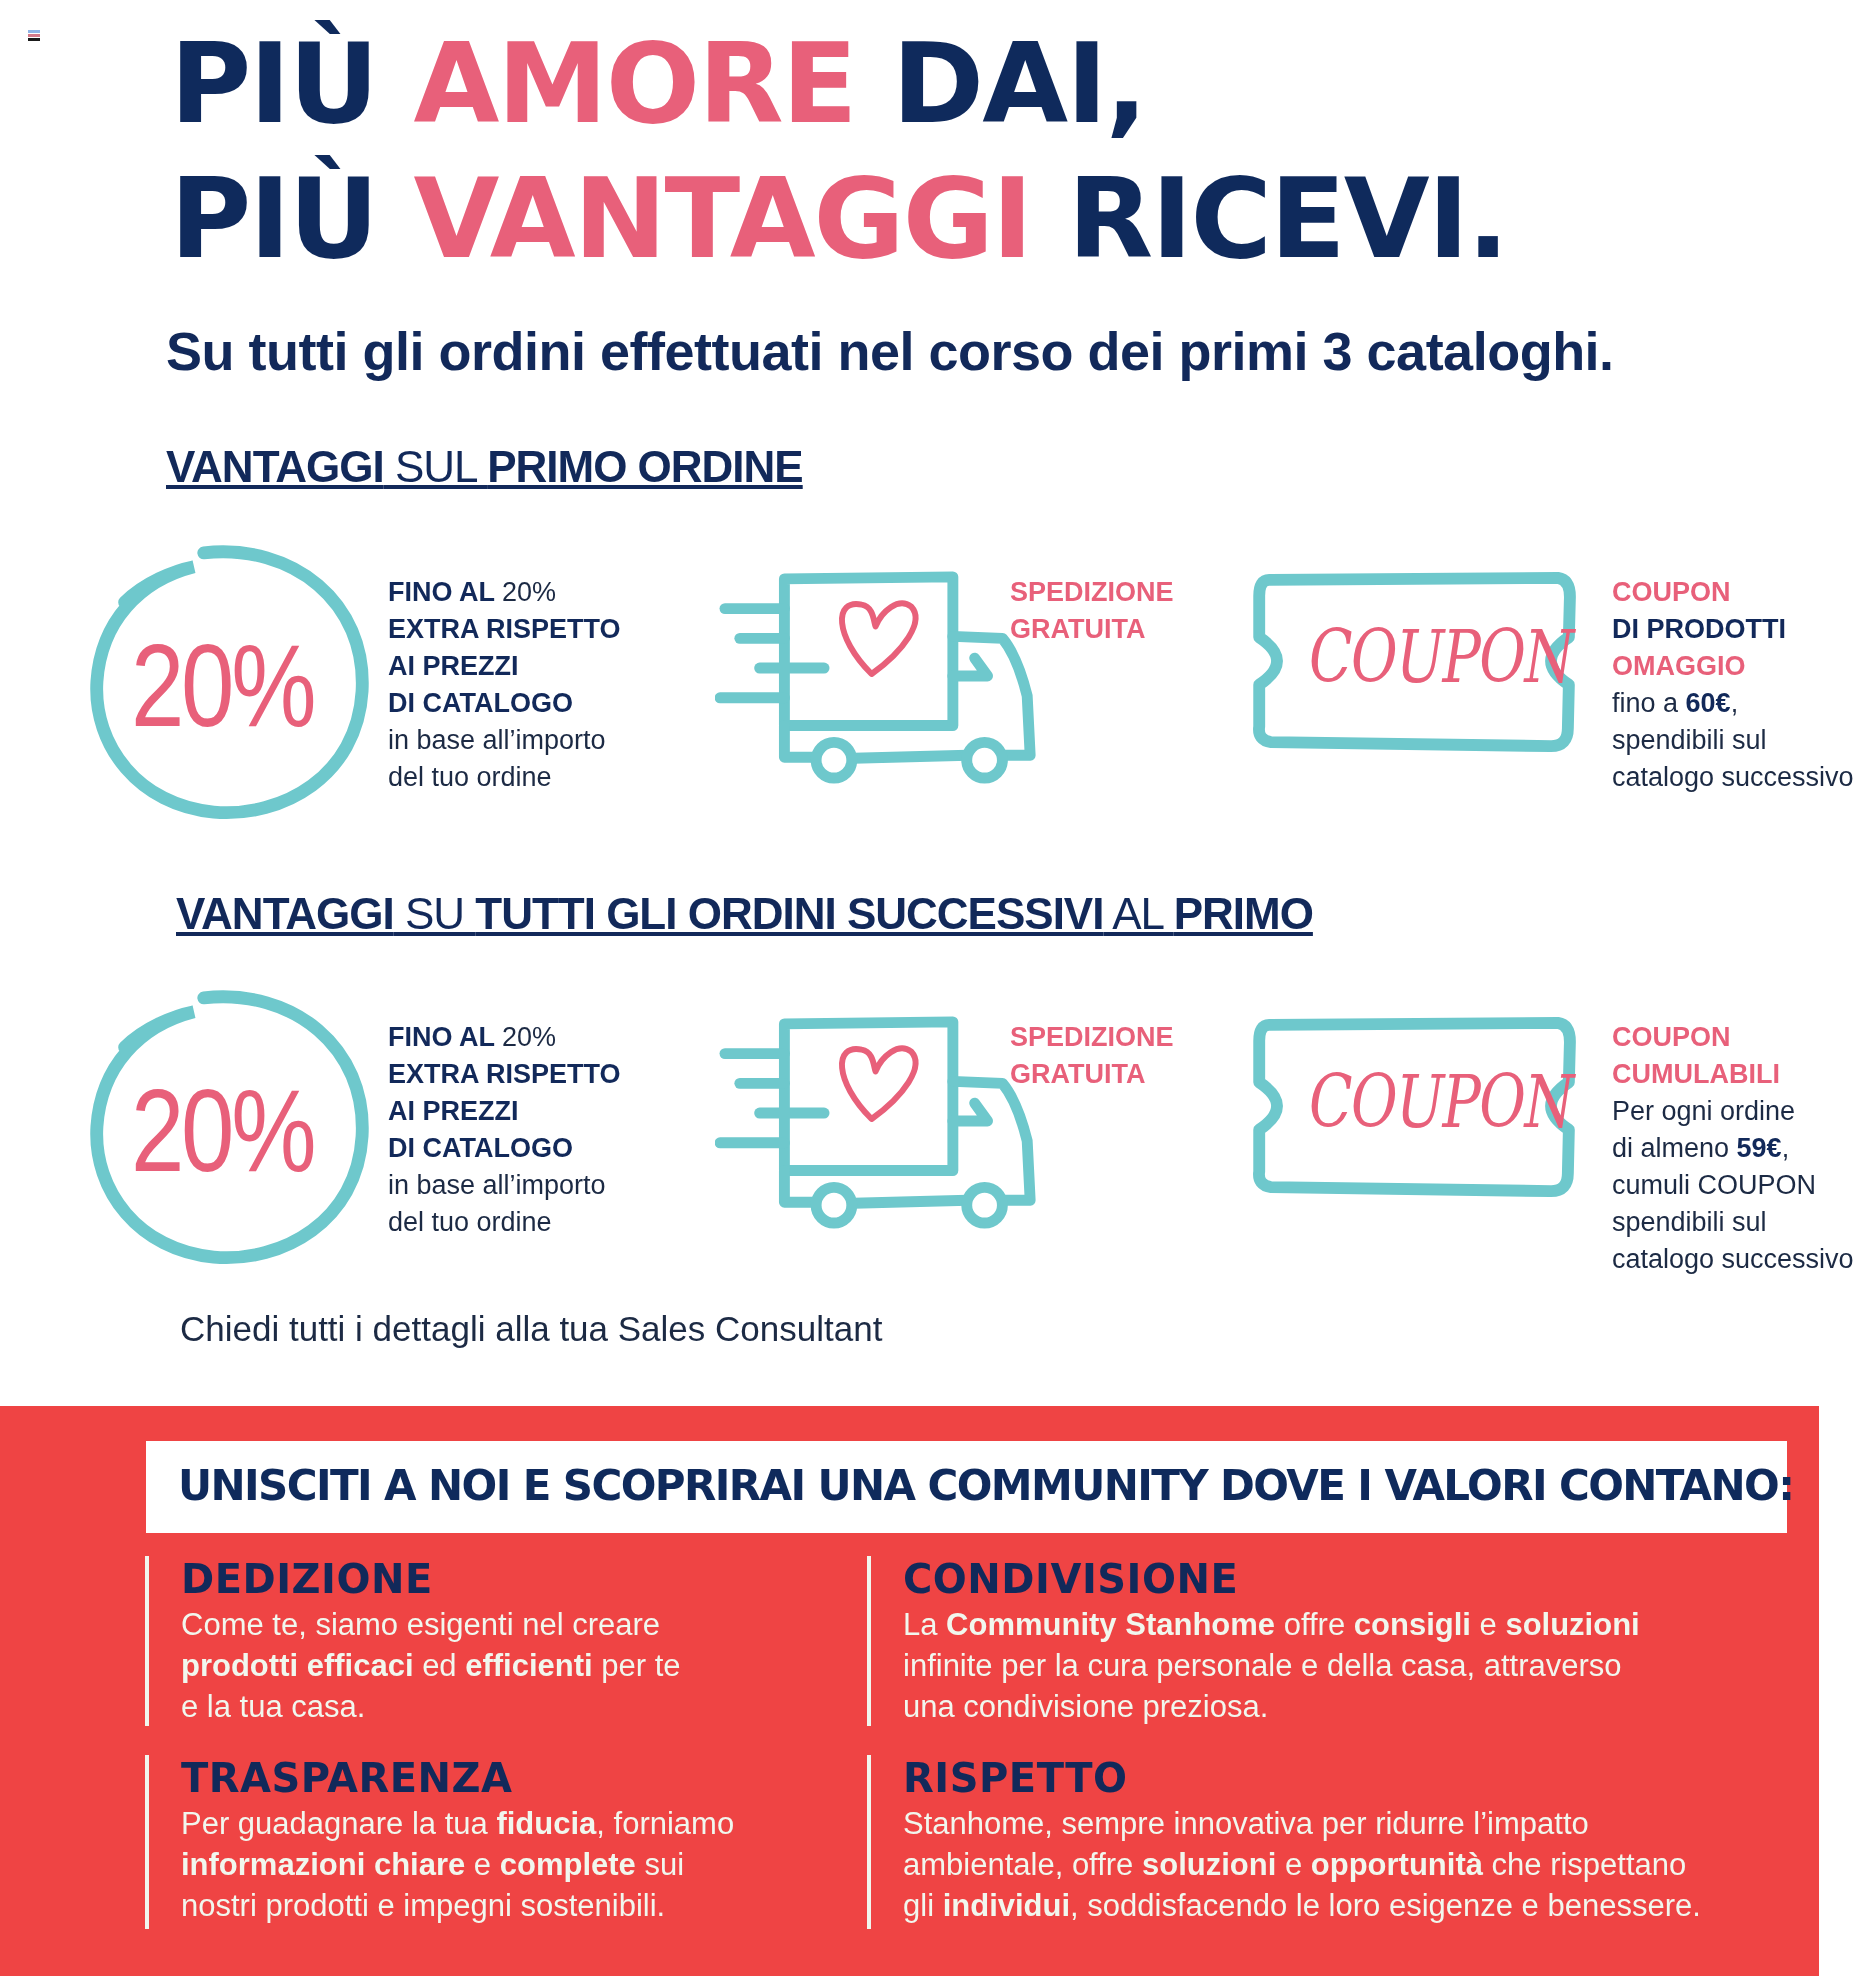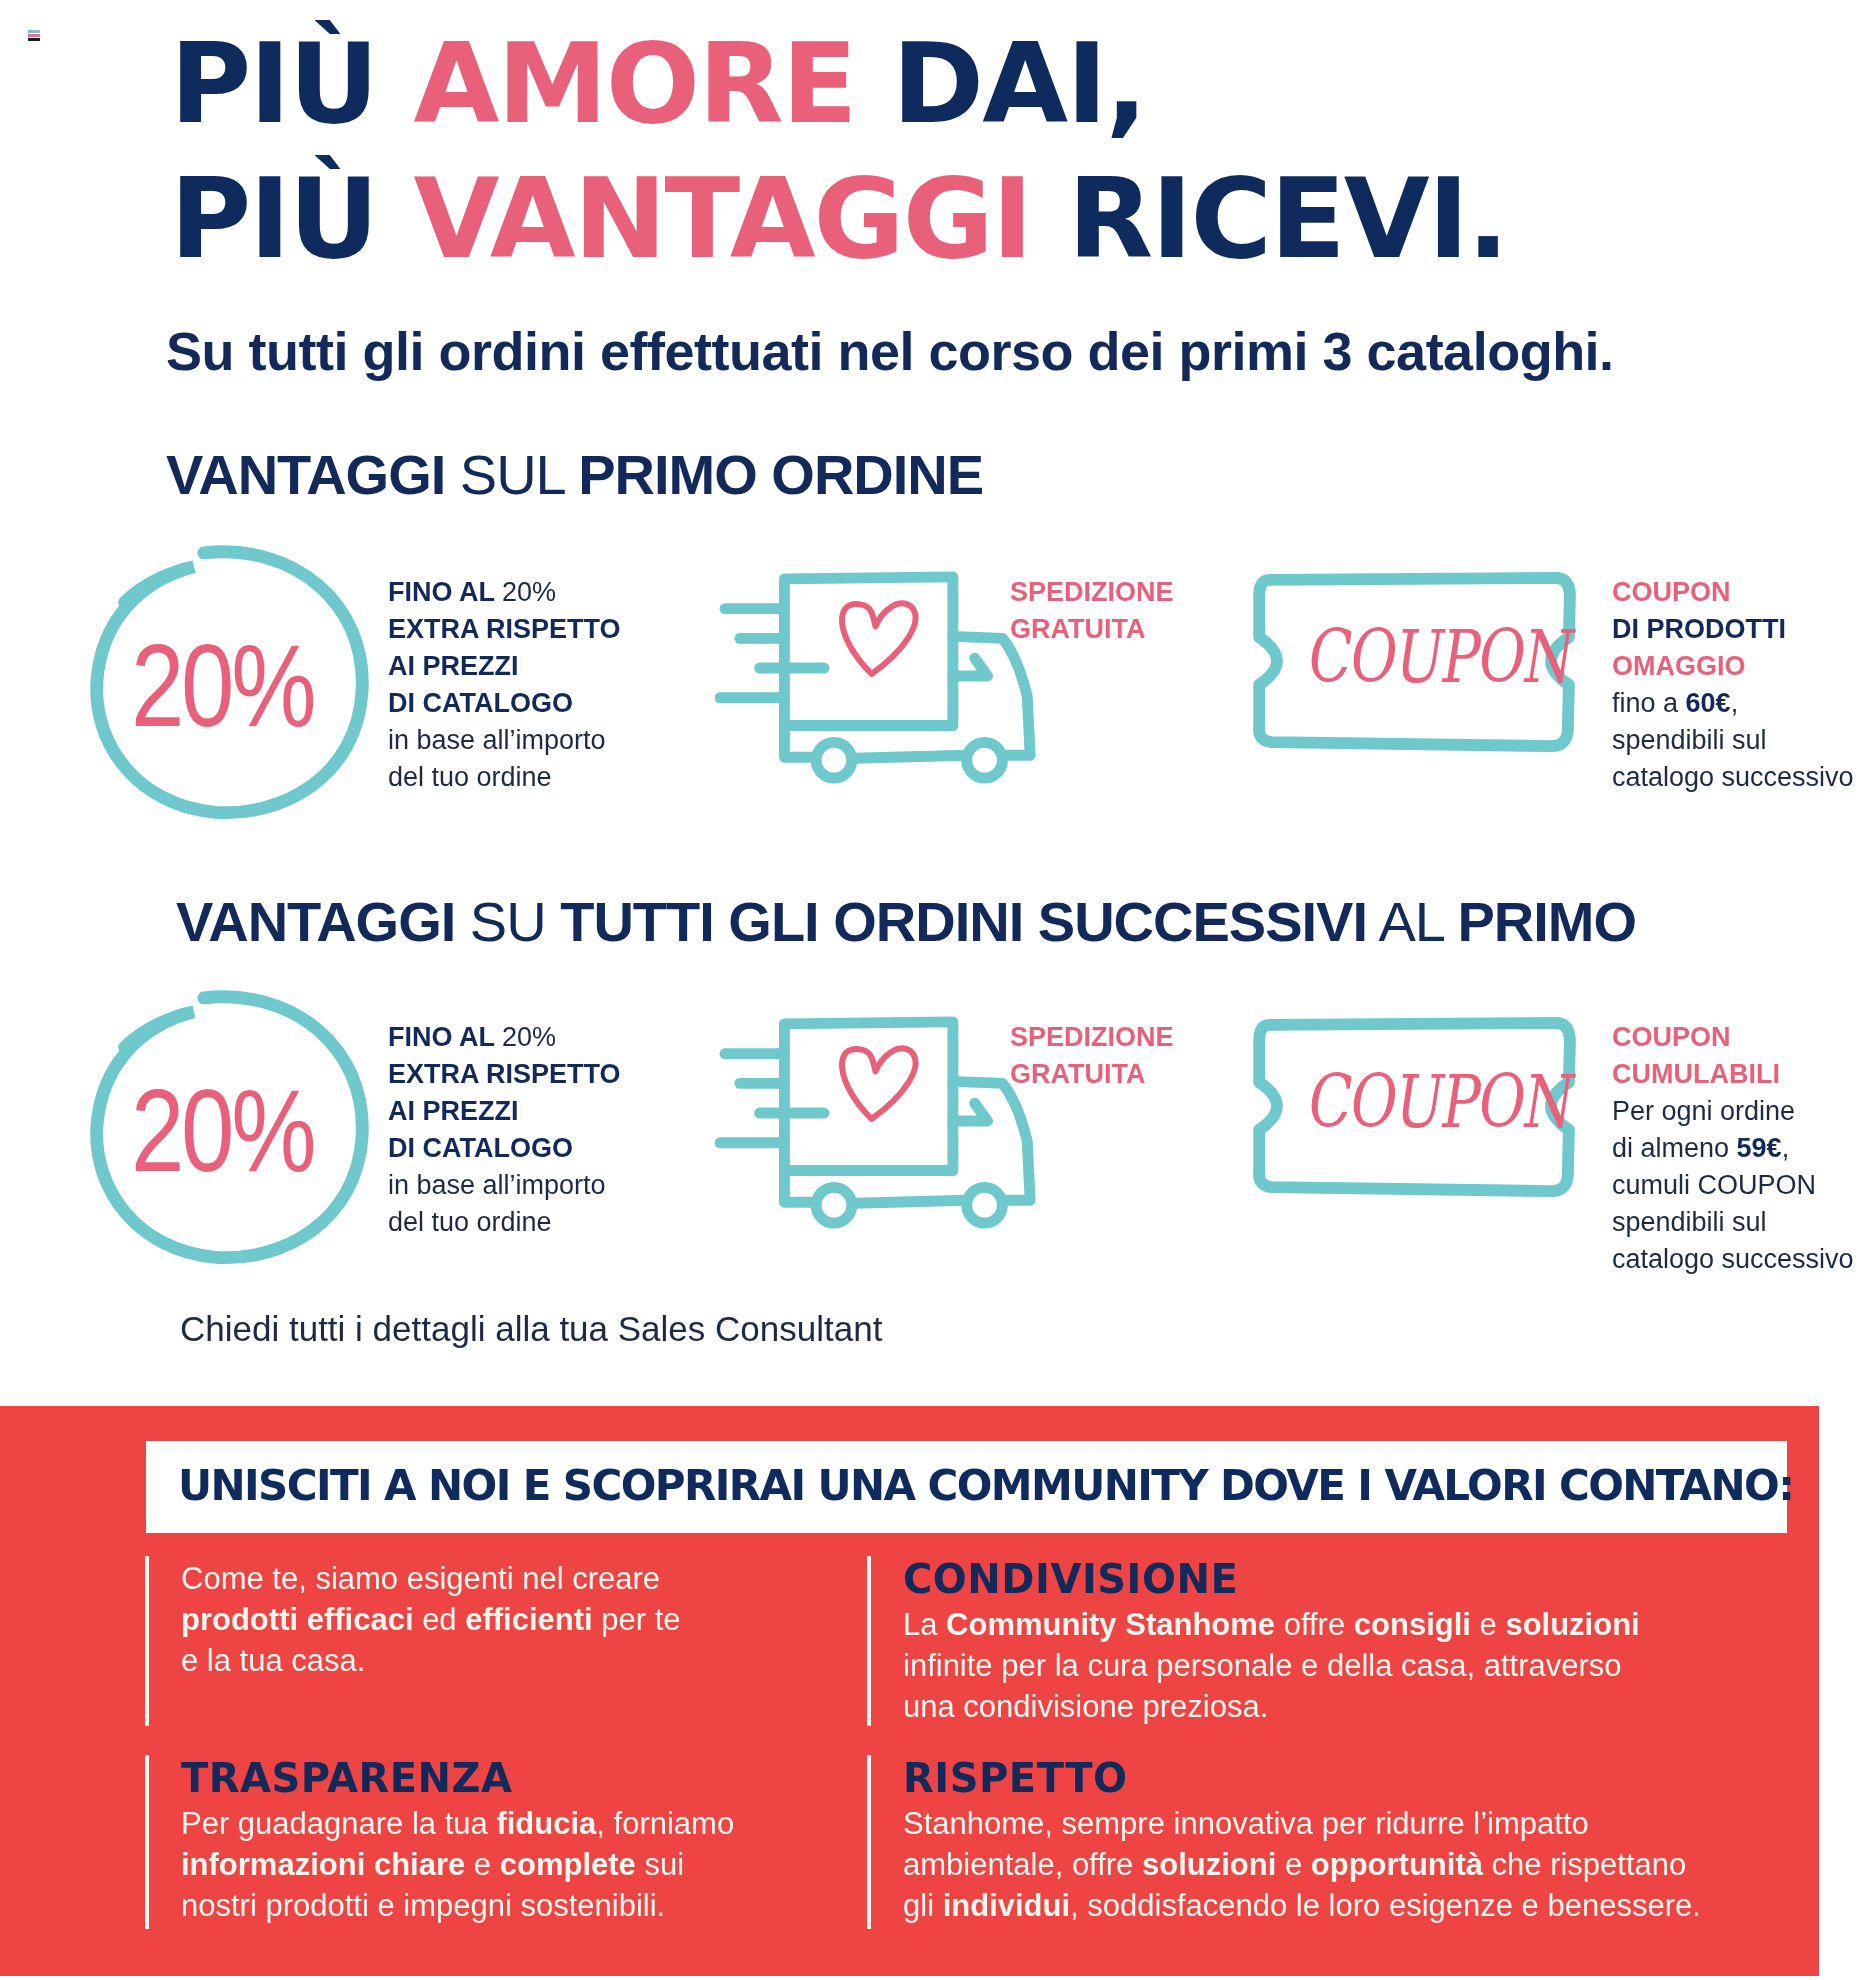--- a/index.html
+++ b/index.html
@@ -10,21 +10,21 @@
   .corner-mark span { display: block; height: 3px; margin-bottom: 1px; }
   .corner-mark .a { background: #8fb4e6; }
   .corner-mark .b { background: #d47a8a; }
   .corner-mark .c { background: #1a1a1a; }
 
   .headline { position: absolute; left: 170px; top: 16px; font-family: "DejaVu Sans", sans-serif; font-weight: bold; font-size: 111px; line-height: 135px; letter-spacing: -2px; color: #0f2a5c; }
   .headline .accent { color: #e8607a; }
 
   .subhead { position: absolute; left: 166px; top: 320px; font-size: 54px; font-weight: bold; color: #12295a; letter-spacing: -0.5px; }
 
-  .section-title { position: absolute; font-size: 56px; color: #12295a; letter-spacing: -1px; white-space: nowrap; }
+  .section-title { position: absolute; font-size: 44px; color: #12295a; letter-spacing: -1px; white-space: nowrap; text-decoration: underline; }
   .section-title b { font-weight: bold; }
   .section-title span.light { font-weight: normal; }
   .st1 { left: 166px; top: 442px; }
   .st2 { left: 176px; top: 889px; }
 
   .benefit-row { position: absolute; left: 0; width: 1872px; height: 317px; }
   .row1 { top: 535px; }
   .row2 { top: 980px; }
 
   .pct-circle { position: absolute; left: 85px; top: 8px; width: 287px; height: 279px; }
@@ -193,20 +193,21 @@
 </div>
 
 <div class="footnote">Chiedi tutti i dettagli alla tua Sales Consultant</div>
 
 <section class="green">
   <div class="banner">
     <div class="banner-text">UNISCITI A NOI E SCOPRIRAI UNA COMMUNITY DOVE I VALORI CONTANO:</div>
   </div>
 
   <div class="value v1">
+    <div class="value-title">DEDIZIONE</div>
     <div class="value-body">
       <div>Come te, siamo esigenti nel creare</div>
       <div><b>prodotti efficaci</b><span> ed </span><b>efficienti</b><span> per te</span></div>
       <div>e la tua casa.</div>
     </div>
   </div>
 
   <div class="value v2">
     <div class="value-title">CONDIVISIONE</div>
     <div class="value-body">

